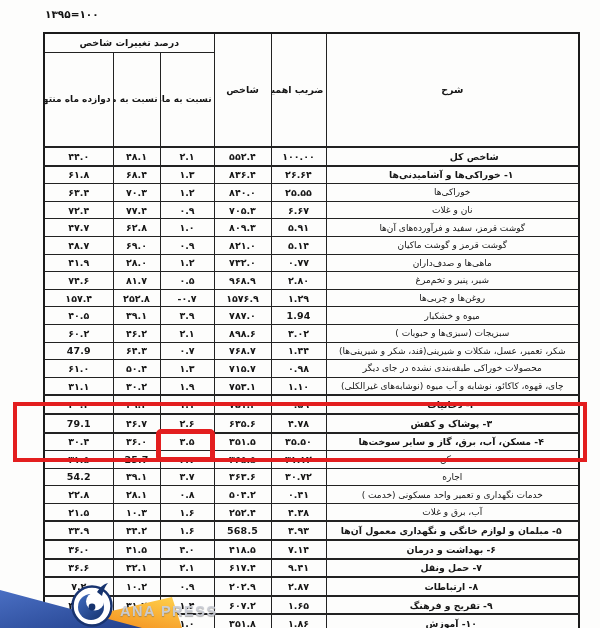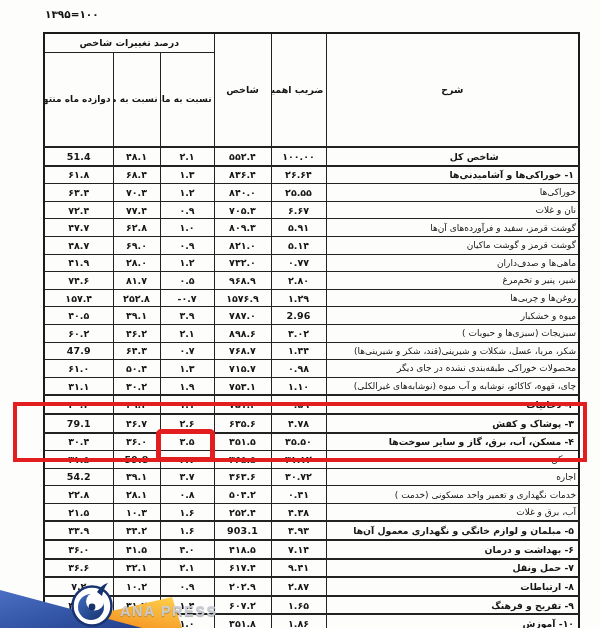--- a/index.html
+++ b/index.html
@@ -38,21 +38,21 @@
   }
   tr.group-row th{height:18px; font-size:9.5px;margin-top:17px;}
   tr.sub-row th{height:93px;}
   thead{border-bottom:2px solid #1b1b1b;}
   tbody td{height:16.6px; font-size:9.5px; vertical-align:middle;}
   td.num{
     direction:ltr; text-align:center; font-weight:bold;
     letter-spacing:0.2px;
   }
   td.desc{
-    text-align:right; padding-left:4px; padding-right:12px;
+    text-align:center; padding-left:4px; padding-right:12px;
     font-size:9px; font-weight:normal;
   }
   tr.main td.desc{font-weight:bold; padding-right:4px; font-size:9.3px;}
   tr.main td{border-top-width:2px;}
   td.desc.center{text-align:center; padding-right:4px;padding-left:48px;}
   
   .hl-outer{
     position:absolute; box-sizing:border-box;
     left:13px; top:402px; width:574px; height:60px;
     border:4px solid #e31e1f; z-index:4;
@@ -102,21 +102,21 @@
         <th>دوازده ماه منتهی به ماه جاری نسبت به دوره مشابه سال قبل</th>
       </tr>
     </thead>
     <tbody>
         <tr class="main">
           <td class="desc center">شاخص کل</td>
           <td class="num" dir="ltr">۱۰۰.۰۰</td>
           <td class="num" dir="ltr">۵۵۲.۴</td>
           <td class="num" dir="ltr">۲.۱</td>
           <td class="num" dir="ltr">۴۸.۱</td>
-          <td class="num" dir="ltr">51.4</td>
+          <td class="num" dir="ltr">۴۴.۰</td>
         </tr>
         <tr class="main">
           <td class="desc">۱- خوراکی‌ها و آشامیدنی‌ها</td>
           <td class="num" dir="ltr">۲۶.۶۴</td>
           <td class="num" dir="ltr">۸۳۶.۴</td>
           <td class="num" dir="ltr">۱.۳</td>
           <td class="num" dir="ltr">۶۸.۴</td>
           <td class="num" dir="ltr">۶۱.۸</td>
         </tr>
         <tr>
@@ -170,36 +170,36 @@
         <tr>
           <td class="desc">روغن‌ها و چربی‌ها</td>
           <td class="num" dir="ltr">۱.۲۹</td>
           <td class="num" dir="ltr">۱۵۷۶.۹</td>
           <td class="num" dir="ltr">-۰.۷</td>
           <td class="num" dir="ltr">۲۵۲.۸</td>
           <td class="num" dir="ltr">۱۵۷.۴</td>
         </tr>
         <tr>
           <td class="desc">میوه و خشکبار</td>
-          <td class="num" dir="ltr">2.96</td>
+          <td class="num" dir="ltr">1.94</td>
           <td class="num" dir="ltr">۷۸۷.۰</td>
           <td class="num" dir="ltr">۳.۹</td>
           <td class="num" dir="ltr">۳۹.۱</td>
           <td class="num" dir="ltr">۴۰.۵</td>
         </tr>
         <tr>
           <td class="desc">سبزیجات (سبزی‌ها و حبوبات )</td>
           <td class="num" dir="ltr">۳.۰۲</td>
           <td class="num" dir="ltr">۸۹۸.۶</td>
           <td class="num" dir="ltr">۲.۱</td>
           <td class="num" dir="ltr">۴۶.۲</td>
           <td class="num" dir="ltr">۶۰.۲</td>
         </tr>
         <tr>
-          <td class="desc">شکر، مربا، عسل، شکلات و شیرینی(قند، شکر و شیرینی‌ها)</td>
+          <td class="desc">شکر، تعمیر، عسل، شکلات و شیرینی(قند، شکر و شیرینی‌ها)</td>
           <td class="num" dir="ltr">۱.۴۴</td>
           <td class="num" dir="ltr">۷۶۸.۷</td>
           <td class="num" dir="ltr">۰.۷</td>
           <td class="num" dir="ltr">۶۴.۳</td>
           <td class="num" dir="ltr">47.9</td>
         </tr>
         <tr>
           <td class="desc">محصولات خوراکی طبقه‌بندی نشده در جای دیگر</td>
           <td class="num" dir="ltr">۰.۹۸</td>
           <td class="num" dir="ltr">۷۱۵.۷</td>
@@ -237,21 +237,21 @@
           <td class="num" dir="ltr">۳۵۱.۵</td>
           <td class="num" dir="ltr">۳.۵</td>
           <td class="num" dir="ltr">۳۶.۰</td>
           <td class="num" dir="ltr">۳۰.۴</td>
         </tr>
         <tr>
           <td class="desc">مسکن</td>
           <td class="num" dir="ltr">۳۱.۱۲</td>
           <td class="num" dir="ltr">۳۶۵.۵</td>
           <td class="num" dir="ltr">۳.۷</td>
-          <td class="num" dir="ltr">59.8</td>
+          <td class="num" dir="ltr">25.7</td>
           <td class="num" dir="ltr">۳۱.۵</td>
         </tr>
         <tr>
           <td class="desc">اجاره</td>
           <td class="num" dir="ltr">۳۰.۷۲</td>
           <td class="num" dir="ltr">۳۶۳.۶</td>
           <td class="num" dir="ltr">۳.۷</td>
           <td class="num" dir="ltr">۳۹.۱</td>
           <td class="num" dir="ltr">54.2</td>
         </tr>
@@ -267,21 +267,21 @@
           <td class="desc">آب، برق و غلات</td>
           <td class="num" dir="ltr">۴.۳۸</td>
           <td class="num" dir="ltr">۲۵۲.۴</td>
           <td class="num" dir="ltr">۱.۶</td>
           <td class="num" dir="ltr">۱۰.۳</td>
           <td class="num" dir="ltr">۲۱.۵</td>
         </tr>
         <tr class="main">
           <td class="desc">۵- مبلمان و لوازم خانگی و نگهداری معمول آن‌ها</td>
           <td class="num" dir="ltr">۳.۹۳</td>
-          <td class="num" dir="ltr">903.1</td>
+          <td class="num" dir="ltr">568.5</td>
           <td class="num" dir="ltr">۱.۶</td>
           <td class="num" dir="ltr">۳۴.۲</td>
           <td class="num" dir="ltr">۳۳.۹</td>
         </tr>
         <tr class="main">
           <td class="desc">۶- بهداشت و درمان</td>
           <td class="num" dir="ltr">۷.۱۴</td>
           <td class="num" dir="ltr">۴۱۸.۵</td>
           <td class="num" dir="ltr">۴.۰</td>
           <td class="num" dir="ltr">۴۱.۵</td>

